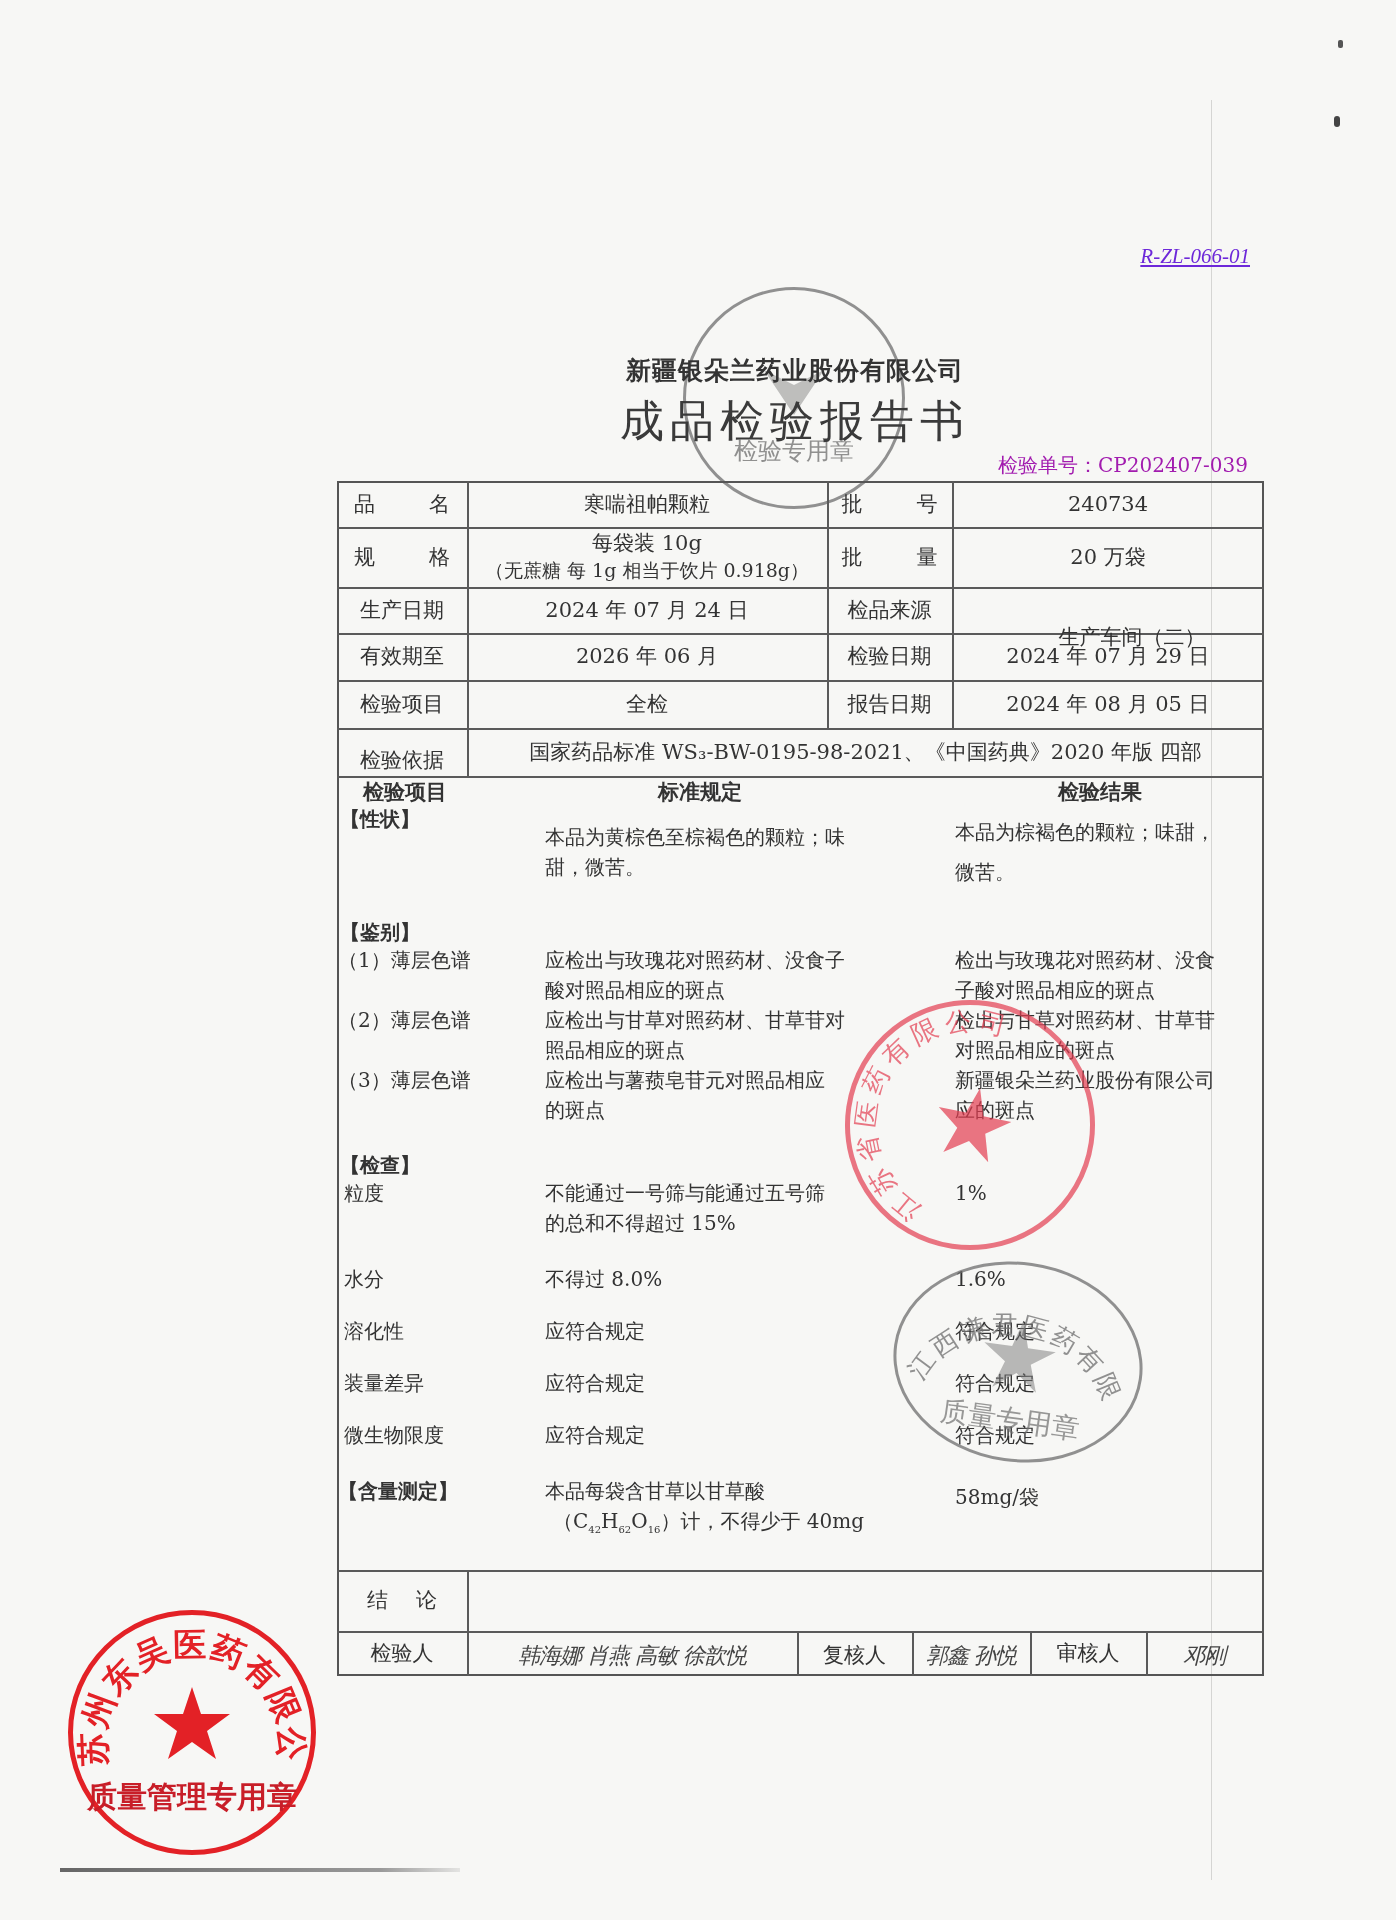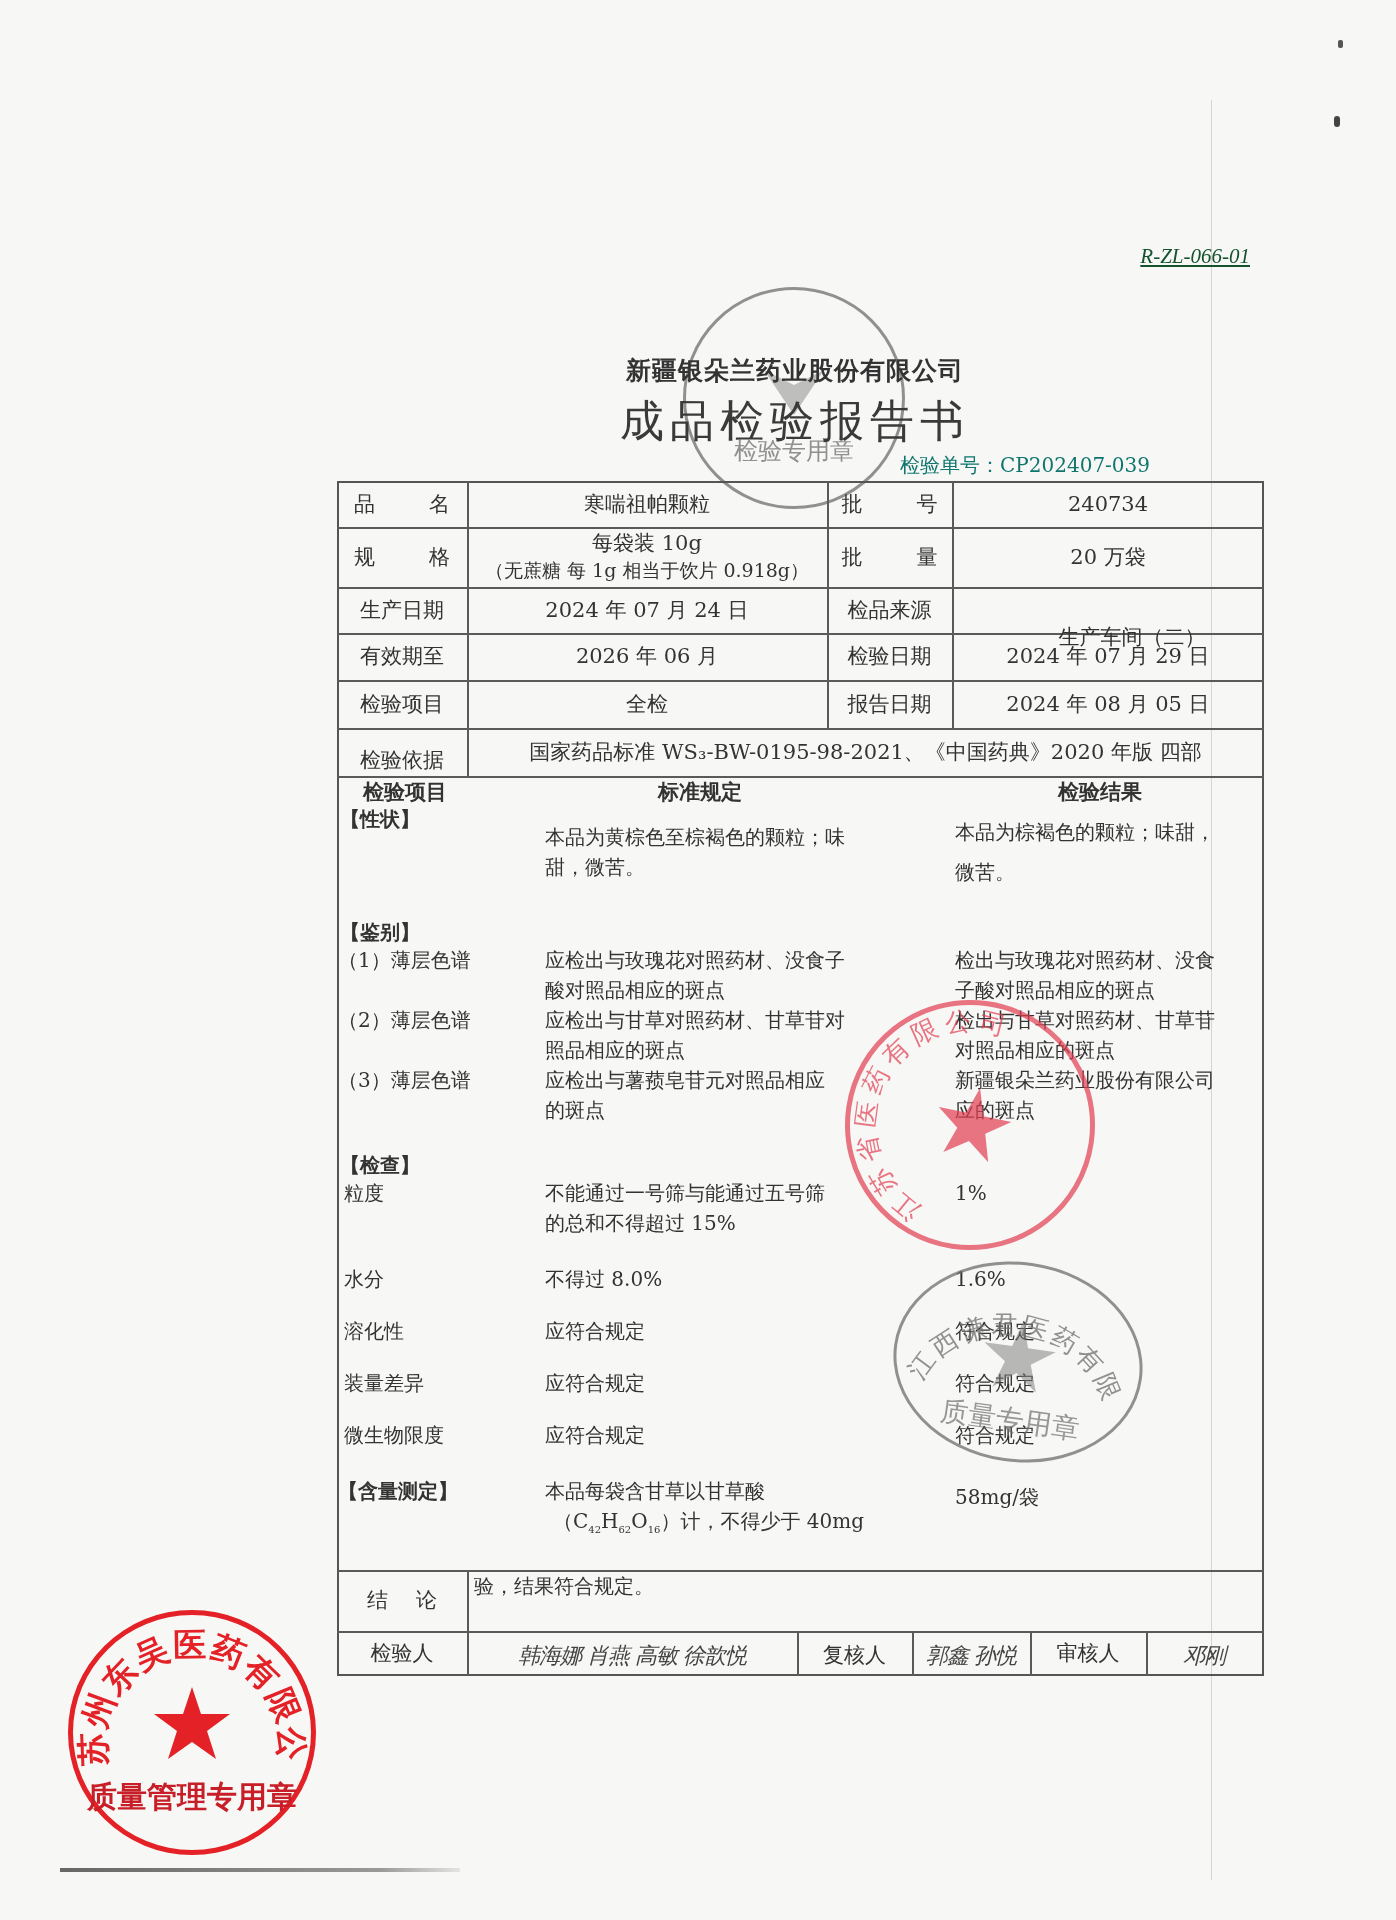--- a/index.html
+++ b/index.html
@@ -6,34 +6,34 @@
   body {
     width: 1396px; height: 1920px; position: relative; overflow: hidden;
     background: #f7f7f5;
     font-family: "DejaVu Serif", "Liberation Serif", serif;
     color: #2e2e2e;
   }
   .abs { position: absolute; }
   .form-code {
     left: 1120px; top: 244px; width: 130px; text-align: right;
     font-family: "Liberation Serif", serif; font-style: italic;
-    font-size: 21px; text-decoration: underline; color: #14532d;
+    font-size: 21px; text-decoration: underline; color: #6d28d9;
   }
   .company {
     left: 500px; top: 354px; width: 590px; text-align: center;
     font-size: 25px; font-weight: bold; letter-spacing: 1px; color: #333;
   }
   .doc-title {
     left: 500px; top: 392px; width: 590px; text-align: center;
     font-family: "DejaVu Sans", sans-serif;
     font-size: 44px; letter-spacing: 6px; color: #3a3a3a;
   }
   .report-no {
-    left: 900px; top: 452px; width: 348px; text-align: left;
-    font-size: 20px; color: #0f766e;
+    left: 900px; top: 452px; width: 348px; text-align: right;
+    font-size: 20px; color: #a21caf;
   }
   
   .grid { position: absolute; border: 2px solid #555; box-sizing: border-box; }
   .cell {
     position: absolute; box-sizing: border-box; display: flex;
     align-items: center; justify-content: center; text-align: center;
     font-size: 21px; line-height: 27px; color: #333;
   }
   .vline { position: absolute; width: 2px; background: #5a5a5a; }
   .hline { position: absolute; height: 2px; background: #5a5a5a; }
@@ -222,21 +222,20 @@
 </div>
 <div class="detail-text" style="left:955px;top:1482px;">58mg/袋</div>
 
 <div class="cell" style="left:337px;top:1570px;width:130px;height:61px;">
     <span class="label-spaced" style="width:70px;">
       <span>结</span>
       <span>论</span>
     </span>
   </div>
 <div class="detail-text" style="left:474px;top:1571px;width:785px;">
-  <div>验，结果符合规定。</div>
 </div>
 
 <div class="cell" style="left:337px;top:1631px;width:130px;height:45px;">检验人</div>
 <div class="cell sign" style="left:467px;top:1633px;width:330px;height:45px;">韩海娜 肖燕 高敏 徐歆悦</div>
 <div class="cell" style="left:797px;top:1631px;width:115px;height:48px;">复核人</div>
 <div class="cell sign" style="left:912px;top:1633px;width:118px;height:45px;">郭鑫 孙悦</div>
 <div class="cell" style="left:1030px;top:1631px;width:116px;height:45px;">审核人</div>
 <div class="cell sign" style="left:1146px;top:1633px;width:116px;height:45px;">邓刚</div>
 
 <div class="stamp" style="left:845px; top:1000px; width:250px; height:250px; border:5px solid rgba(227,60,80,0.7); transform:rotate(-60deg);">

